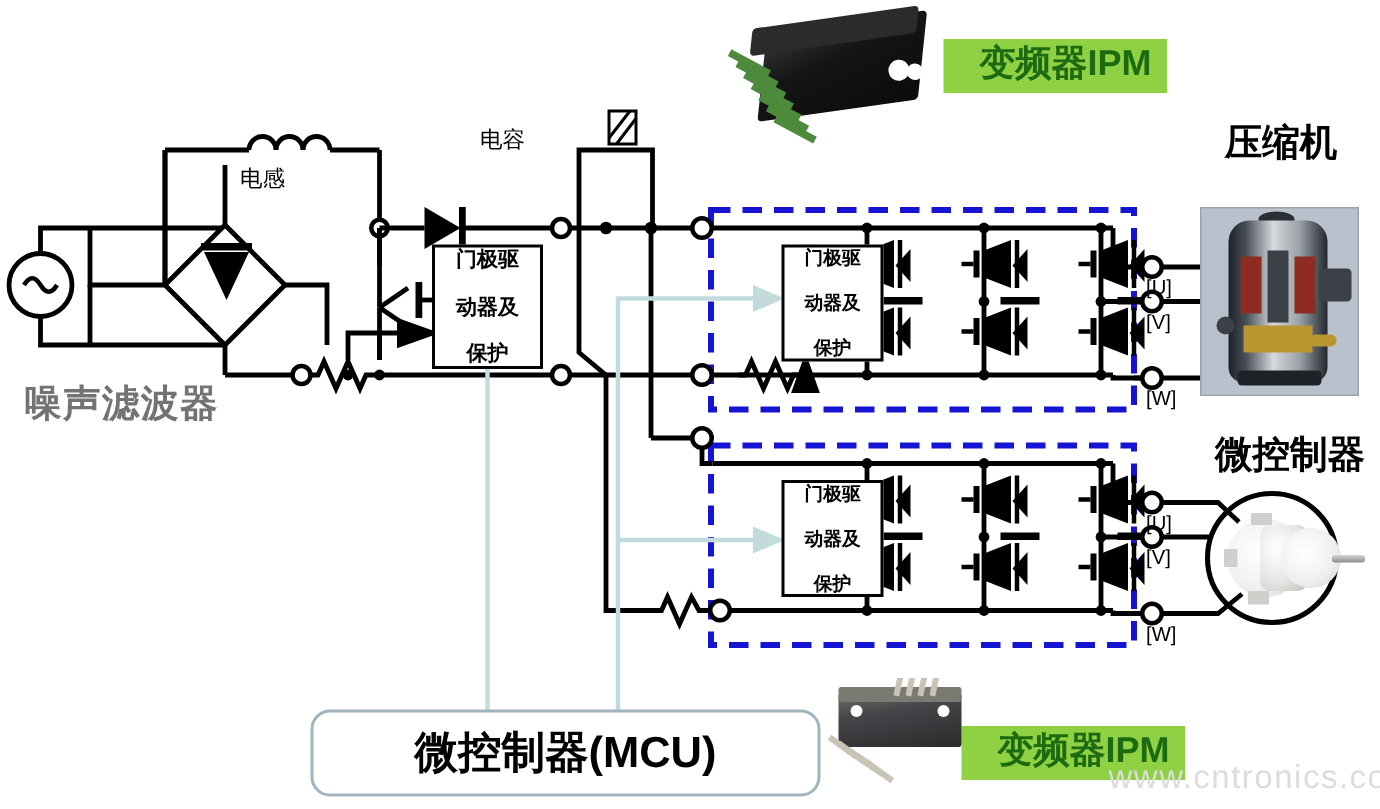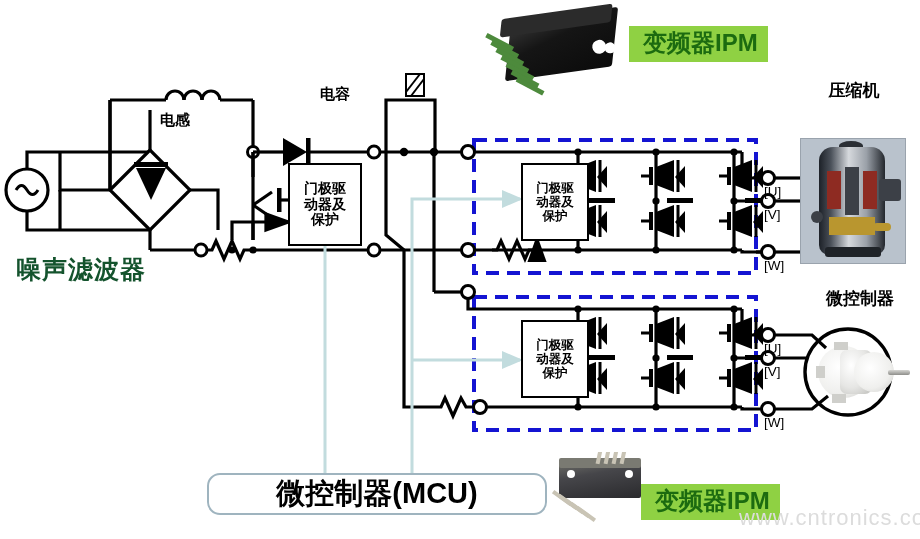--- a/index.html
+++ b/index.html
@@ -24,59 +24,59 @@
     width: 920px;
     height: 539px;
   }
   .lbl {
     position: absolute;
     white-space: pre;
     line-height: 1.08;
   }
   .lbl-cn-small {
     font-size: 15px;
-    font-weight: bold;
+    font-weight: normal;
     color: #000000;
   }
   .lbl-cn-blue {
     font-size: 25px;
     font-weight: bold;
-    color: #14532d;
+    color: #737373;
     letter-spacing: 1px;
   }
   .lbl-cn-big {
-    font-size: 17px;
+    font-size: 25px;
     font-weight: bold;
     color: #000000;
     text-align: center;
   }
   .badge-green {
     position: absolute;
     background: #8FD143;
     color: #1C6B10;
     font-size: 24px;
     font-weight: bold;
-    padding: 3px 10px 5px 14px;
+    padding: 3px 10px 5px 24px;
     letter-spacing: 0px;
     white-space: pre;
     line-height: 1.15;
   }
   .gd-box {
     position: absolute;
     border: 2px solid #000000;
     background: #ffffff;
     color: #000000;
     font-size: 14px;
     font-weight: bold;
     line-height: 1.12;
     text-align: center;
     display: flex;
     flex-direction: column;
     align-items: center;
-    justify-content: center;
+    justify-content: space-between;
     box-sizing: border-box;
   }
   .gd-box.small {
     font-size: 12.5px;
   }
   .mcu-box {
     position: absolute;
     border: 2.5px solid #9FB4BF;
     border-radius: 13px;
     background: #ffffff;
@@ -518,21 +518,21 @@
   <div class="phase-lbl" style="left:764px; top:207px;">[V]</div>
   <div class="phase-lbl" style="left:764px; top:258px;">[W]</div>
 
   <div class="phase-lbl" style="left:764px; top:341px;">[U]</div>
   <div class="phase-lbl" style="left:764px; top:364px;">[V]</div>
   <div class="phase-lbl" style="left:764px; top:415px;">[W]</div>
 
   <div class="badge-green" style="left:629px; top:26px;">变频器IPM</div>
   <div class="badge-green" style="left:641px; top:484px;">变频器IPM</div>
 
-  <div class="mcu-box" style="left:207px; top:473px; width:340px; height:42px;">
+  <div class="mcu-box" style="left:207px; top:473px; width:340px; height:58px;">
     <span class="mcu-text">微控制器(MCU)</span>
   </div>
 
   <div class="watermark" style="left:739px; top:505px;">www.cntronics.com</div>
 
   <div class="photo ipm-top" style="left:480px; top:2px; width:150px; height:92px;">
     <div class="ipm-body" style="left:28px; top:14px; width:108px; height:58px;
          transform: skewX(-14deg);"></div>
     <div class="ipm-body" style="left:24px; top:10px; width:112px; height:18px;
          transform: skewX(-14deg); background:#2b2b2b;"></div>

